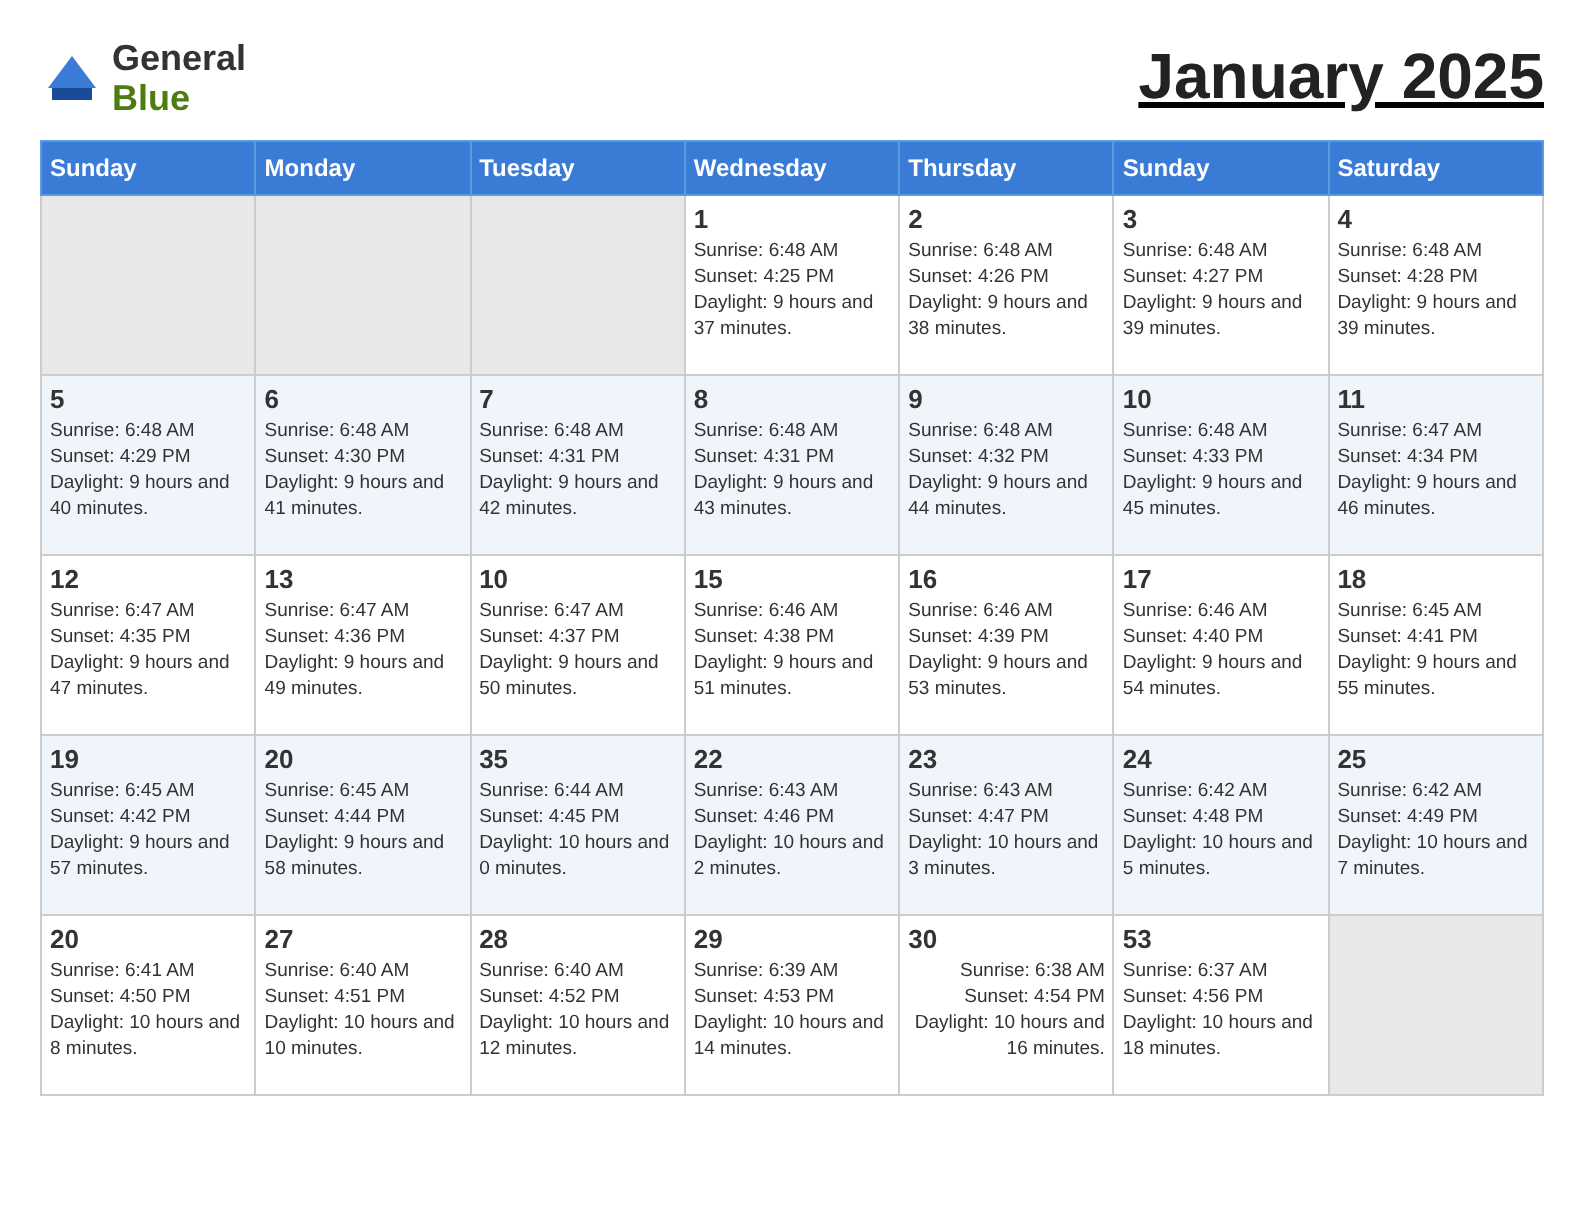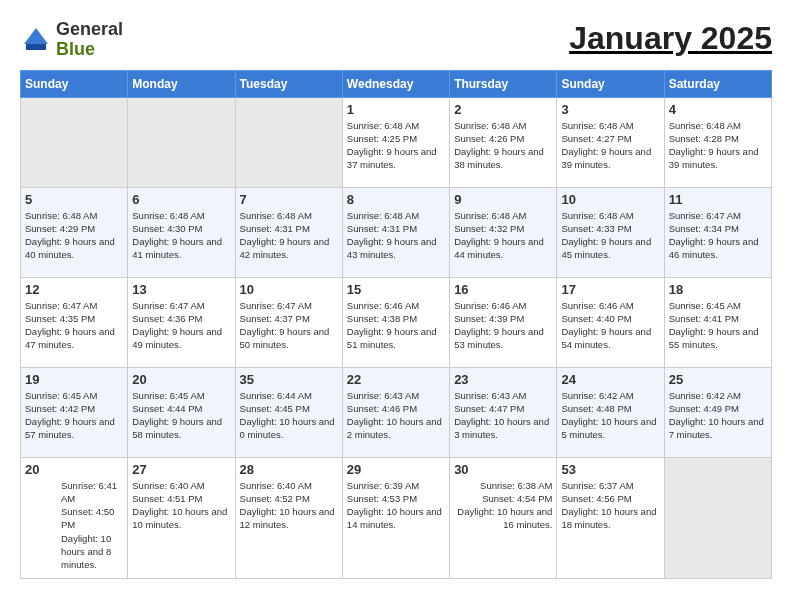--- a/index.html
+++ b/index.html
@@ -275,21 +275,21 @@
         <td>
           <span class="day-number">25</span>
           <div style="white-space: pre-line; line-height: 1.4;">Sunrise: 6:42 AM
 Sunset: 4:49 PM
 Daylight: 10 hours and 7 minutes.</div>
         </td>
       </tr>
       <tr>
         <td>
           <span class="day-number">20</span>
-          <div style="white-space: pre-line; line-height: 1.4; margin-left: 36px;">Sunrise: 6:41 AM
+          <div style="white-space: pre-line; line-height: 1.4;">Sunrise: 6:41 AM
 Sunset: 4:50 PM
 Daylight: 10 hours and 8 minutes.</div>
         </td>
         <td>
           <span class="day-number">27</span>
           <div style="white-space: pre-line; line-height: 1.4;">Sunrise: 6:40 AM
 Sunset: 4:51 PM
 Daylight: 10 hours and 10 minutes.</div>
         </td>
         <td>

